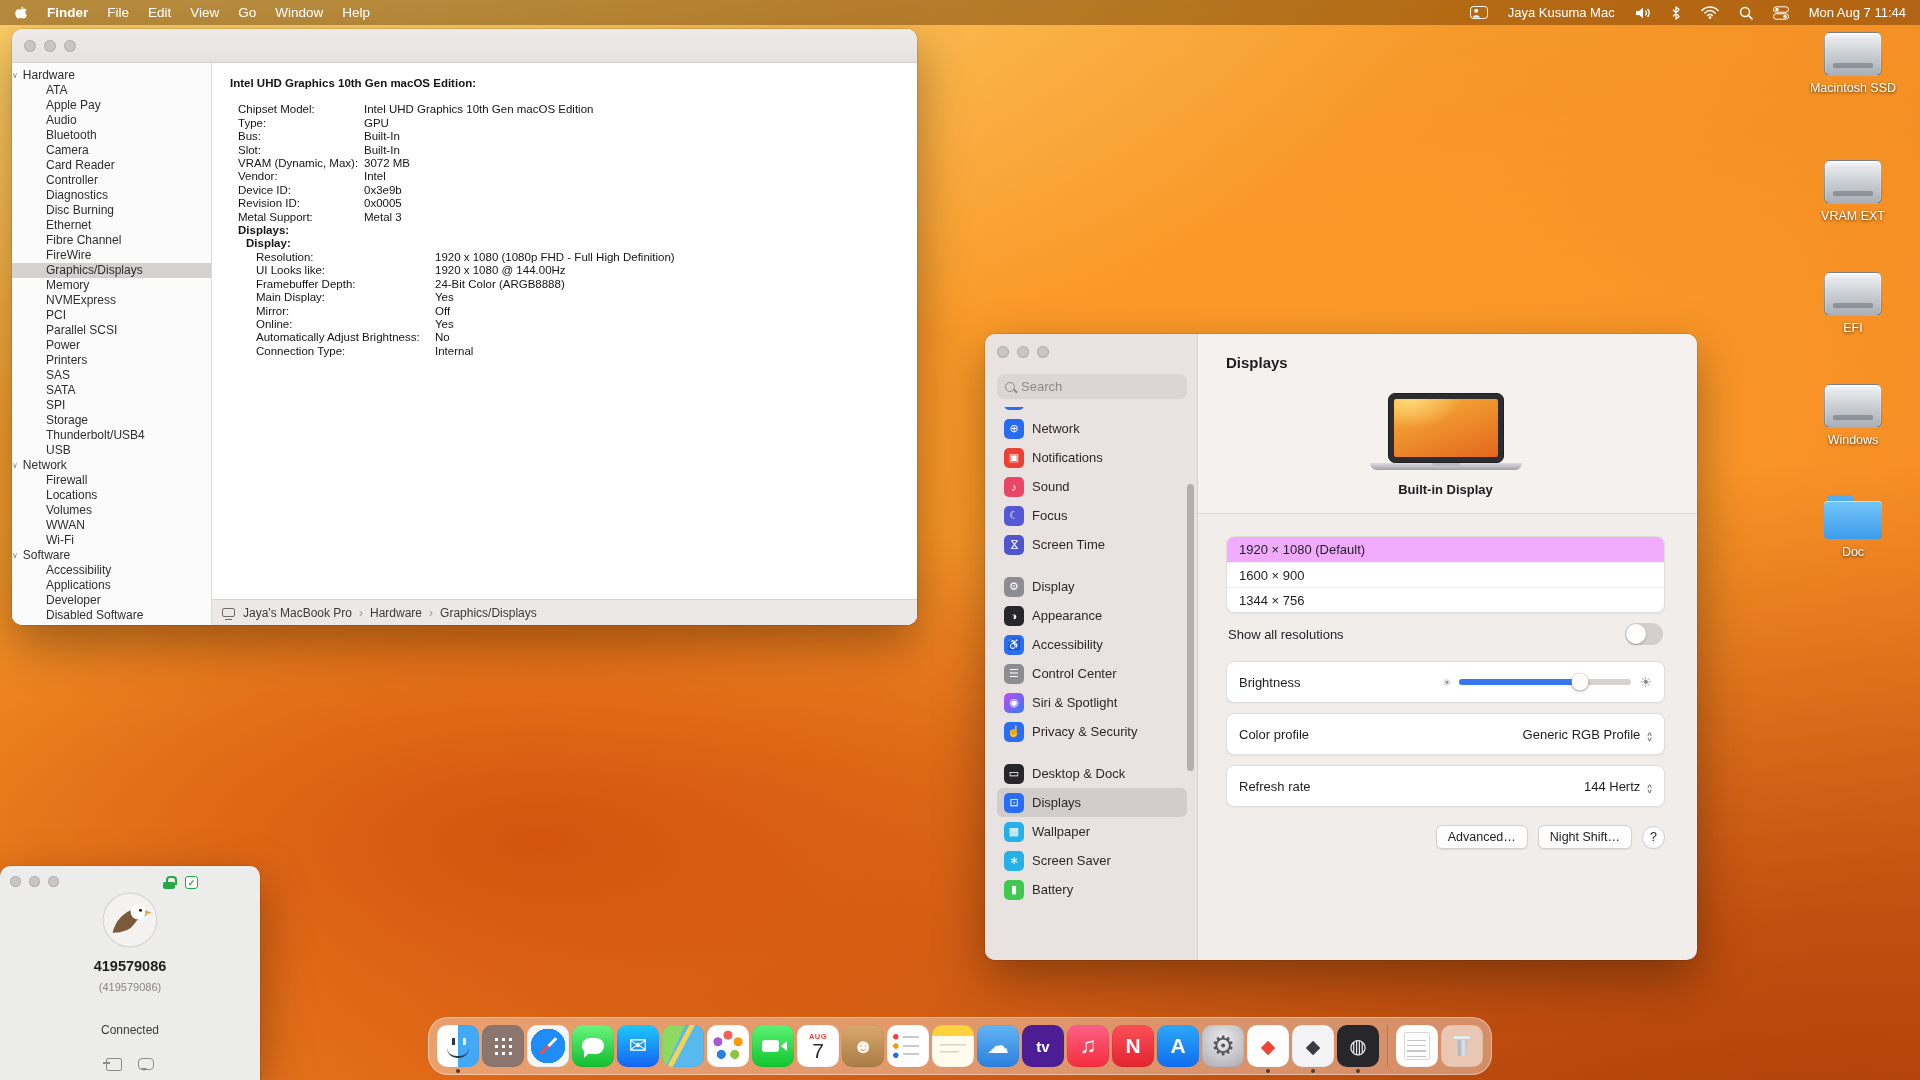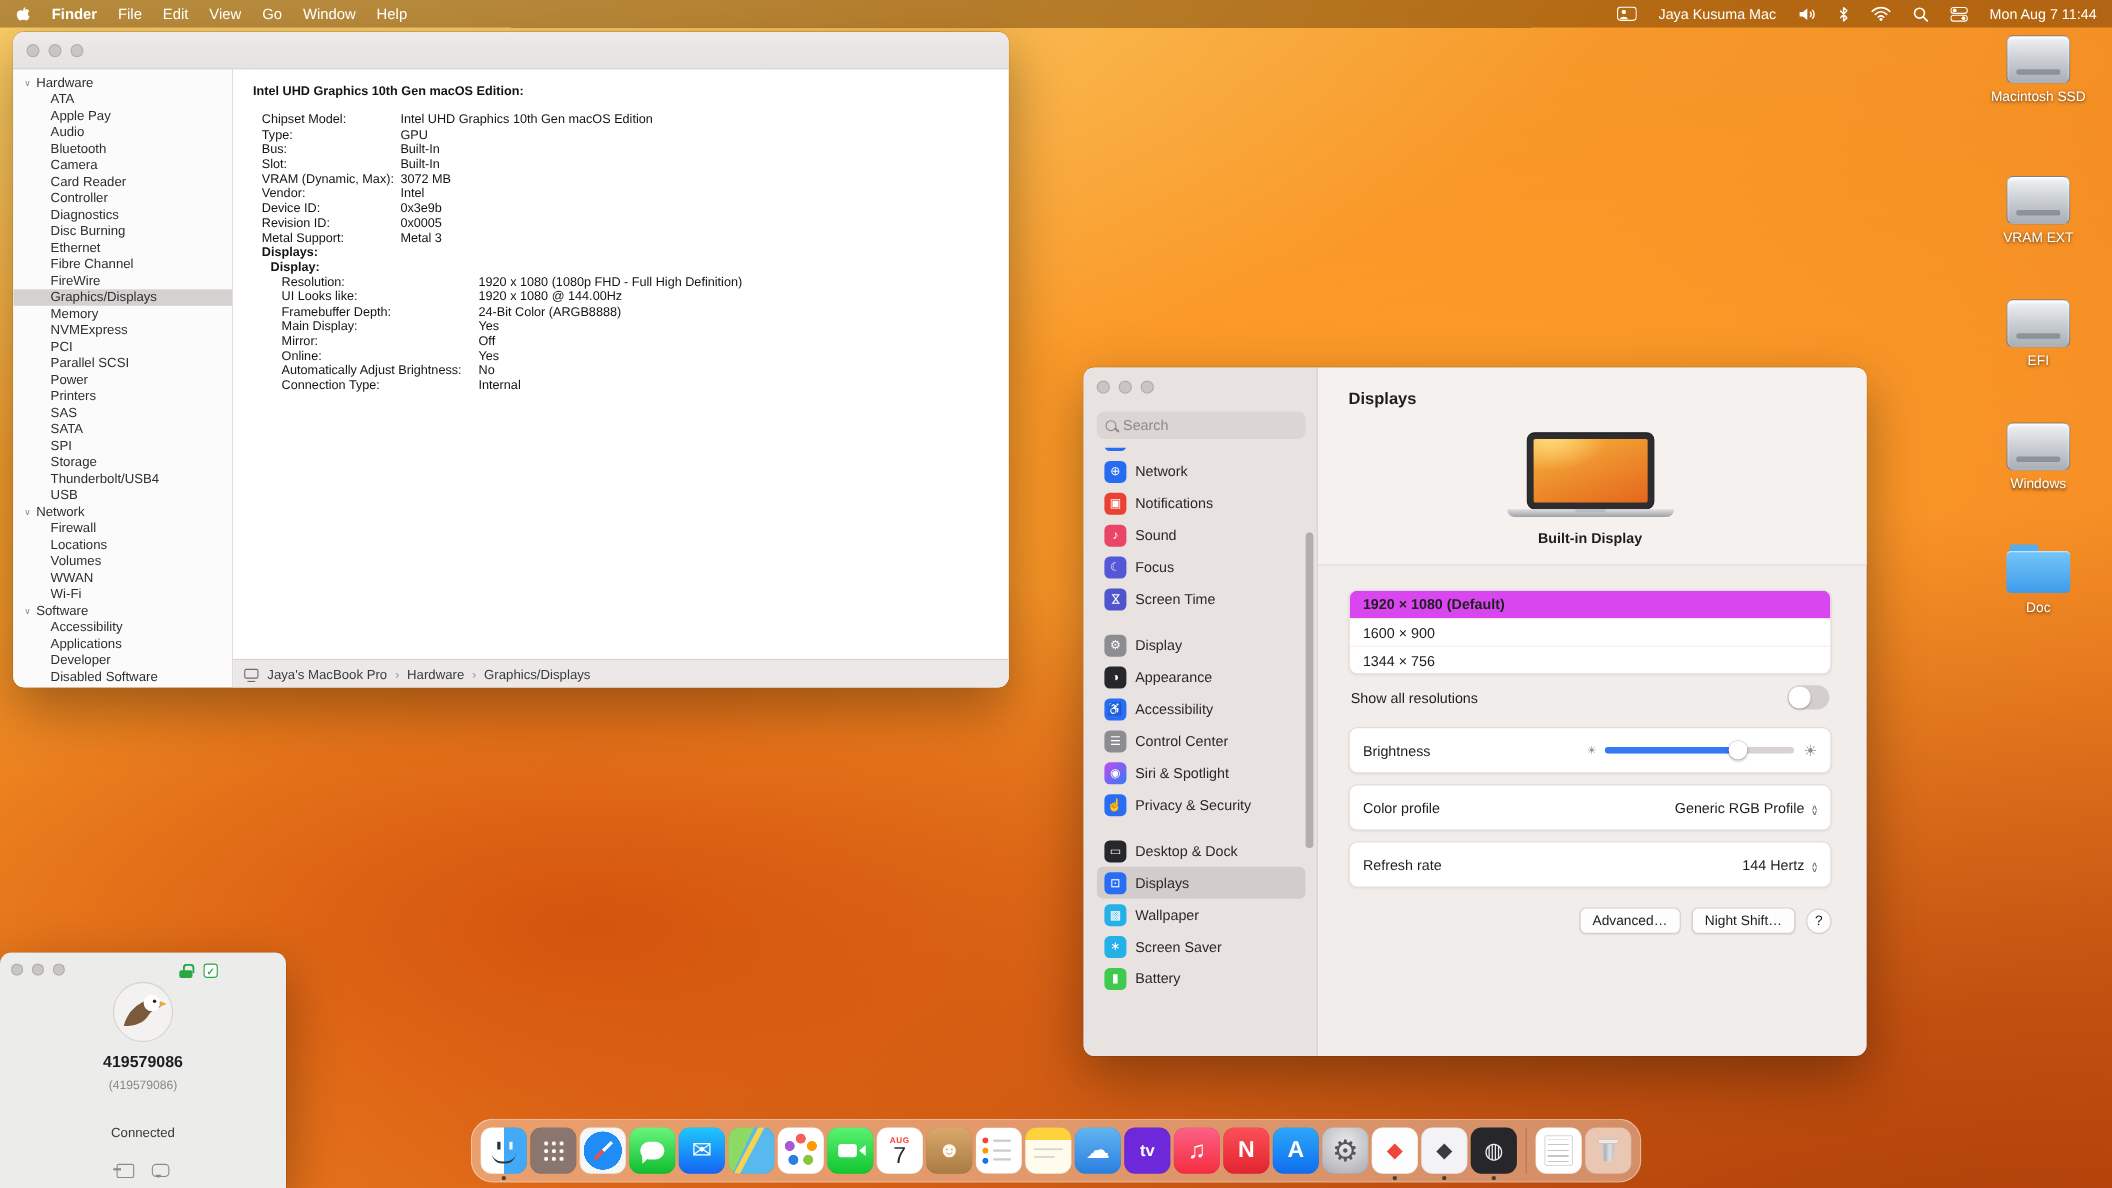--- a/index.html
+++ b/index.html
@@ -28,21 +28,21 @@
   .mb-right { margin-left:auto; display:flex; align-items:center; gap:20px; font-size:13px; }
   .mb-ico { display:flex; align-items:center; }
 
   
   .win-sysinfo { left:12px; top:29px; width:905px; height:596px; background:#fff; border-radius:10px; overflow:hidden; z-index:10; }
   .si-titlebar { position:relative; height:34px; background:linear-gradient(#eeeae9,#e6e2e1); border-bottom:1px solid #d2cecd; display:flex; align-items:center; padding:0 12px; }
   .si-title { position:absolute; left:0; right:0; text-align:center; font-size:13px; font-weight:bold; color:#3d3d3d; }
   .si-body { display:flex; height:562px; }
   .si-sidebar { width:200px; flex:0 0 200px; border-right:1px solid #ddd9d8; background:#fcfbfb; overflow:hidden; padding-top:5px; font-size:12px; color:#2e2e2e; }
   .si-sec, .si-item { height:15px; line-height:15px; white-space:nowrap; cursor:default; }
-  .si-sec { padding-left:10px; }
+  .si-sec { }
   .si-sec .chev { display:inline-block; font-size:8px; color:#8a8684; margin-right:5px; transform:translateY(-1px); }
   .si-item { padding-left:34px; }
   .si-item.sel { background:#d5d1d0; }
   .si-main { flex:1; display:flex; flex-direction:column; background:#fff; }
   .si-content { flex:1; padding:14px 0 0 18px; font-size:11.5px; line-height:13.4px; color:#141414; overflow:hidden; }
   .si-heading { font-weight:bold; margin-bottom:13px; }
   .si-row { display:flex; }
   .si-row .lbl { flex:0 0 auto; }
   .si-row.ind0 { padding-left:8px; } .si-row.ind0 .lbl { width:126px; }
   .si-row.ind1 { padding-left:16px; } .si-row.ind1 .lbl { width:118px; }
@@ -76,21 +76,21 @@
   .mac-screen { width:116px; height:70px; background:#2d2d30; border:1px solid #1f1f22; border-radius:7px; padding:5px; }
   .mac-screen .wall { width:100%; height:100%; border-radius:2px;
      background: radial-gradient(90% 90% at 15% 0%, #ffd978 0%, rgba(255,217,120,0) 55%),
                  linear-gradient(160deg,#f7b23c,#e4671c); }
   .mac-base { width:152px; height:7px; background:linear-gradient(#dcdde0,#9fa1a5); border-radius:0 0 9px 9px; position:relative; }
   .mac-base::before { content:""; position:absolute; left:62px; top:0; width:28px; height:3px; background:#b8babe; border-radius:0 0 4px 4px; }
   .bid-label { margin-top:12px; text-align:center; font-size:13px; font-weight:bold; color:#1d1d1f; }
   .st-body2 { padding:22px 32px 0 28px; }
   .card { background:#fff; border:1px solid #e2ddda; border-radius:8px; overflow:hidden; box-shadow:0 1px 2px rgba(0,0,0,.05); }
   .res-row { height:25px; line-height:25px; padding-left:12px; font-size:13px; color:#1e1e20; }
-  .res-row.sel { background:#d946ef;font-weight:bold; }
+  .res-row.sel { background:#f0abfc; }
   .res-row + .res-row { border-top:1px solid #f0eeec; }
   .show-row { display:flex; justify-content:space-between; align-items:center; margin:10px 2px 0; font-size:13px; color:#1e1e20; }
   .tgl { width:38px; height:22px; border-radius:11px; background:#d4cfcd; position:relative; cursor:pointer; }
   .tgl::after { content:""; position:absolute; width:20px; height:20px; border-radius:50%; background:#fff; top:1px; left:1px; box-shadow:0 1px 2px rgba(0,0,0,.3); }
   .card-row { display:flex; justify-content:space-between; align-items:center; height:40px; padding:0 12px; font-size:13px; color:#1e1e20; }
   .card.mt { margin-top:16px; }
   .card.mt2 { margin-top:10px; }
   .slider-wrap { display:flex; align-items:center; gap:8px; }
   .sun { color:#8e8a88; }
   .sun.small { font-size:10px; } .sun.big { font-size:14px; }
@@ -699,21 +699,21 @@
       <div class="face f-notes">
         <span class="nlines"></span>
       </div>
     </div>
     <div class="dk">
       <div class="face" style="background: linear-gradient(rgb(99, 181, 242), rgb(42, 127, 224));">
         <span class="gly" style="color: rgb(255, 255, 255); font-size: 22px;">☁</span>
       </div>
     </div>
     <div class="dk">
-      <div class="face" style="background: #6d28d9;">
+      <div class="face" style="background: #4c1d95;">
         <span class="gly" style="color: rgb(255, 255, 255); font-size: 15px; font-weight: bold;">tv</span>
       </div>
     </div>
     <div class="dk">
       <div class="face" style="background: linear-gradient(rgb(252, 97, 134), rgb(245, 45, 62));">
         <span class="gly" style="color: rgb(255, 255, 255); font-size: 22px;">♫</span>
       </div>
     </div>
     <div class="dk">
       <div class="face" style="background: linear-gradient(rgb(252, 79, 88), rgb(226, 36, 47));">

